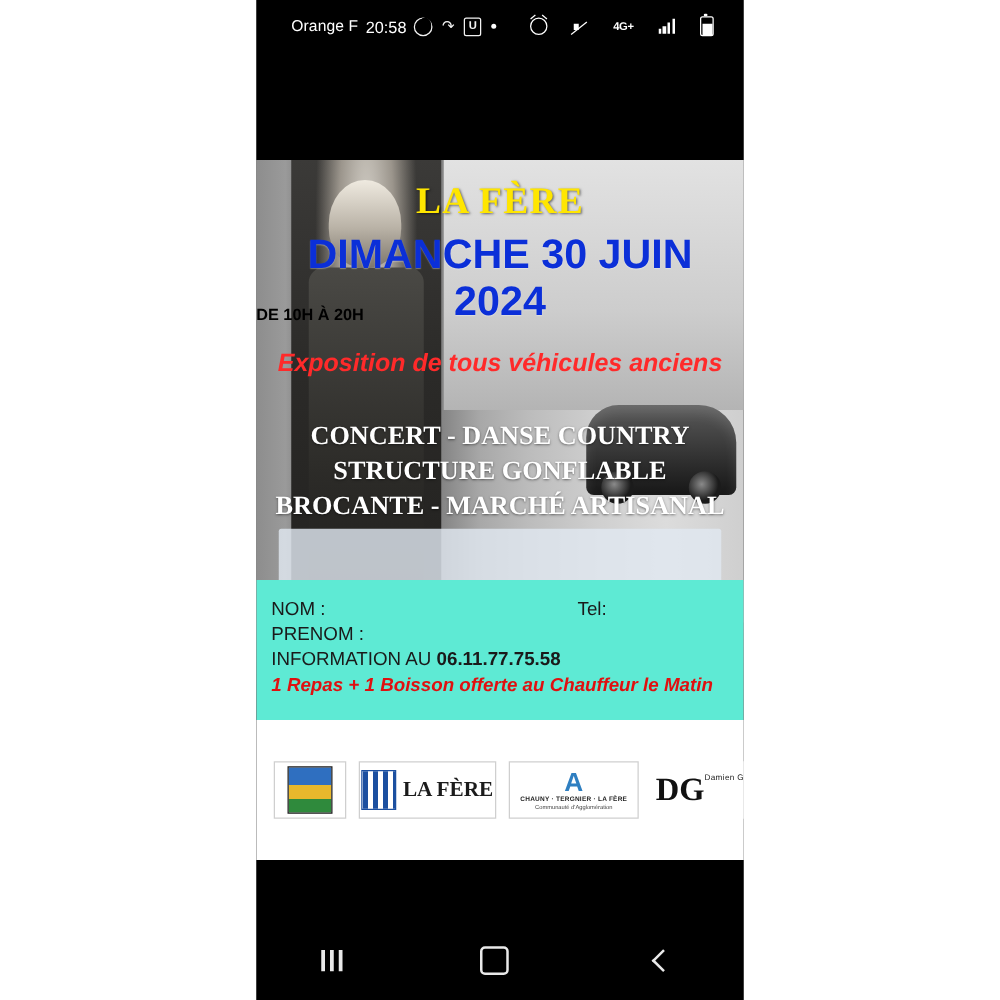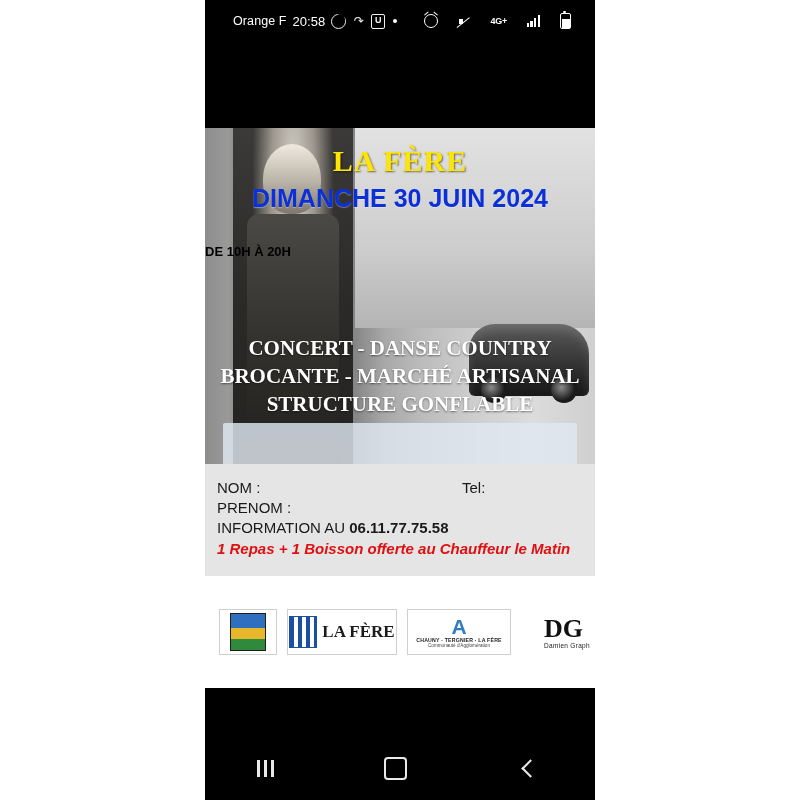--- a/index.html
+++ b/index.html
@@ -276,21 +276,21 @@
     font-size: 30px;
     letter-spacing: 1px;
     text-shadow: 1px 1px 2px rgba(0,0,0,.55);
   }
   .p-date {
     position: absolute;
     left: 0; right: 0; top: 56px;
     text-align: center;
     color: #0b2fd8;
     font-weight: bold;
-    font-size: 25px;
+    font-size: 33px;
     text-shadow: 0 1px 1px rgba(255,255,255,.35);
   }
   .p-place {
     position: absolute;
     left: 0; right: 0; top: 90px;
     text-align: center;
     color: #d01010;
     font-weight: bold;
     font-size: 20px;
   }
@@ -350,21 +350,21 @@
     font-style: italic;
     font-size: 16px;
     letter-spacing: .2px;
   }
 
   
   .form-block {
     position: absolute;
     left: 0; right: 0; bottom: 112px;
     height: 112px;
-    background: #e5e5e5;
+    background: #5eead4;
     padding: 14px 12px 0 12px;
     box-sizing: border-box;
   }
   .f-row {
     font-size: 15px;
     color: #1a1a1a;
     line-height: 20px;
     position: relative;
   }
   .f-tel {
@@ -450,21 +450,21 @@
     font-size: 26px;
     font-weight: bold;
     color: #111;
     line-height: 26px;
   }
   .logo-4 .dgsub {
     font-size: 6.5px;
     color: #222;
     letter-spacing: .3px;
   }
-  .logo-4 .dgwrap { display:flex; flex-direction:column; align-items:flex-start; }
+  .logo-4 .dgwrap { display:flex; flex-direction:row; align-items:flex-start; }
 
   
   .navbar {
     position: absolute;
     left: 0; bottom: 0;
     width: 390px; height: 64px;
     display: flex;
     align-items: center;
     justify-content: space-around;
     color: #e9e9e9;
@@ -518,25 +518,26 @@
     <div class="photo-bg"></div>
     <div class="photo-sky"></div>
     <div class="photo-statue"></div>
     <div class="photo-car-right"></div>
     <div class="photo-bottomstrip"></div>
     <div class="photo-car-bottom"></div>
 
     <div class="p-title">LA FÈRE</div>
     <div class="p-date">DIMANCHE 30 JUIN 2024</div>
     <div class="p-hours">DE 10H À 20H</div>
+    <div class="p-expo">Exposition de tous véhicules anciens</div>
 
     <div class="p-lines">
       <div>CONCERT - DANSE  COUNTRY</div>
+      <div>STRUCTURE GONFLABLE</div>
       <div>BROCANTE  -  MARCHÉ ARTISANAL</div>
-      <div>STRUCTURE GONFLABLE</div>
     </div>
 
     <div class="p-resto-band"></div>
 
     <div class="p-insc">INSCRIPTION OBLIGATOIRE</div>
 
     <div class="form-block">
       <div class="f-row">
         <span>NOM :</span>
         <span class="f-tel">Tel:</span>

